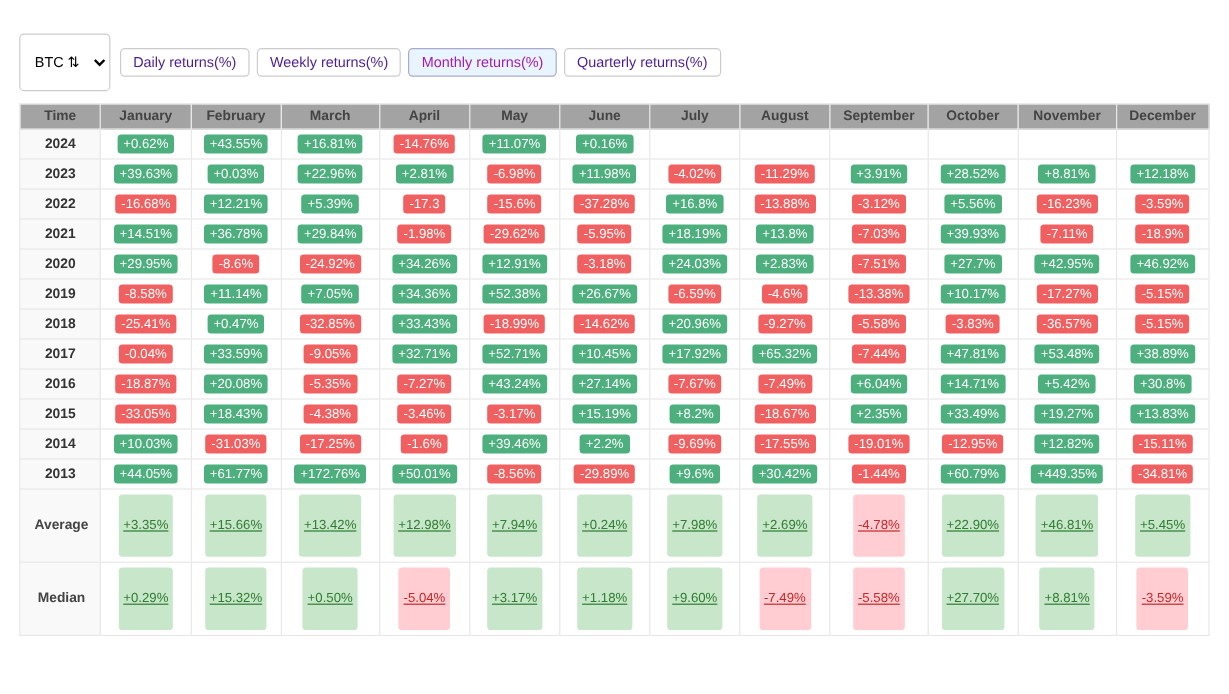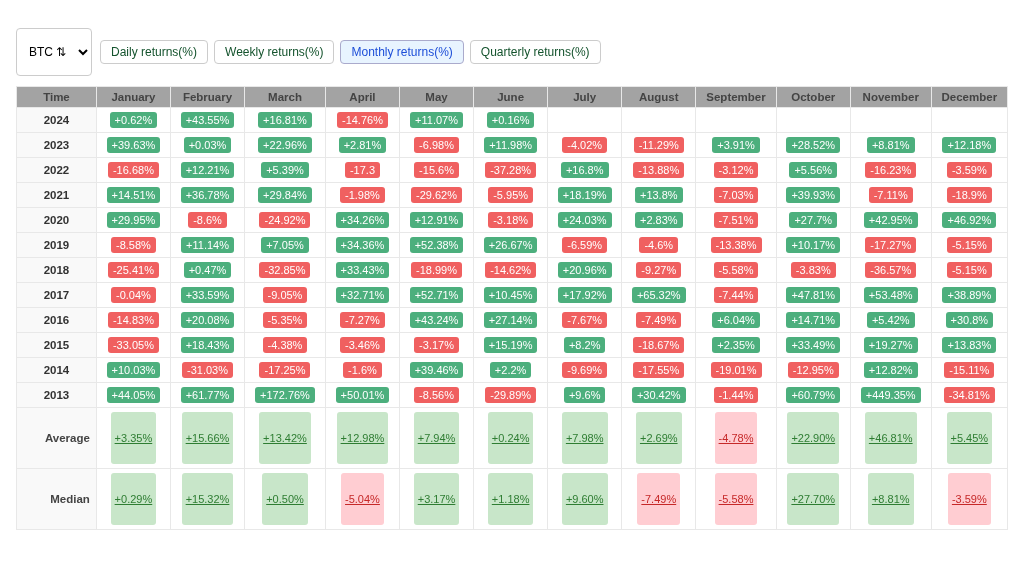--- a/index.html
+++ b/index.html
@@ -1,26 +1,26 @@
 <!DOCTYPE html>
 <html><head>
   <meta charset="utf-8">
   <style>
     * { box-sizing: border-box; margin: 0; padding: 0; }
     body { font-family: -apple-system, BlinkMacSystemFont, 'Segoe UI', sans-serif; background: #fff; padding: 16px; font-size: 12px; color: #333; }
     h2 { font-size: 15px; font-weight: 700; margin-bottom: 12px; color: #111; }
     .toolbar { display: flex; align-items: center; gap: 8px; margin-bottom: 10px; }
     .toolbar .btc-select { border: 1px solid #ccc; border-radius: 4px; padding: 15px 8px; font-size: 12px; background: #fff; cursor: pointer; }
-    .toolbar .tab { border: 1px solid #ccc; border-radius: 4px; padding: 4px 10px; font-size: 12px; background: #fff; cursor: pointer; color: #14532d; }
-    .toolbar .tab.active { background: #e8f4ff; border-color: #aac; color: #1d4ed8; }
+    .toolbar .tab { border: 1px solid #ccc; border-radius: 4px; padding: 4px 10px; font-size: 12px; background: #fff; cursor: pointer; color: #4c1d95; }
+    .toolbar .tab.active { background: #e8f4ff; border-color: #aac; color: #a21caf; }
     table { border-collapse: collapse; width: 100%; font-size: 11.5px; }
     th, td { padding: 4px 6px; text-align: center; border: 1px solid #e8e8e8; white-space: nowrap; }
     th { background: #a3a3a3; font-weight: 600; color: #444; }
     td.year { background: #f9f9f9; font-weight: 600; color: #333; }
-    td.label { background: #f9f9f9; font-weight: 600; color: #444; text-align: right; padding-left: 20px; }
+    td.label { background: #f9f9f9; font-weight: 600; color: #444; text-align: center; padding-left: 8px; }
     .green { background-color: #4caf7d; color: #fff; border-radius: 3px; }
     .red { background-color: #f06060; color: #fff; border-radius: 3px; }
     td .cell { display: inline-block; padding: 2px 5px; border-radius: 3px; font-size: 11px; font-weight: 500; }
     .avg-cell { display: inline-block; padding: 20px 4px; border-radius: 3px; font-size: 11px; text-decoration: underline; }
     .avg-green { background: #c8e6c9; color: #2e7d32; }
     .avg-red { background: #ffcdd2; color: #c62828; }
   </style>
 </head>
 <body>
 
@@ -172,21 +172,21 @@
         <td><span class="cell green">+10.45%</span></td>
         <td><span class="cell green">+17.92%</span></td>
         <td><span class="cell green">+65.32%</span></td>
         <td><span class="cell red">-7.44%</span></td>
         <td><span class="cell green">+47.81%</span></td>
         <td><span class="cell green">+53.48%</span></td>
         <td><span class="cell green">+38.89%</span></td>
       </tr>
       <tr>
         <td class="year">2016</td>
-        <td><span class="cell red">-14.83%</span></td>
+        <td><span class="cell red">-18.87%</span></td>
         <td><span class="cell green">+20.08%</span></td>
         <td><span class="cell red">-5.35%</span></td>
         <td><span class="cell red">-7.27%</span></td>
         <td><span class="cell green">+43.24%</span></td>
         <td><span class="cell green">+27.14%</span></td>
         <td><span class="cell red">-7.67%</span></td>
         <td><span class="cell red">-7.49%</span></td>
         <td><span class="cell green">+6.04%</span></td>
         <td><span class="cell green">+14.71%</span></td>
         <td><span class="cell green">+5.42%</span></td>

